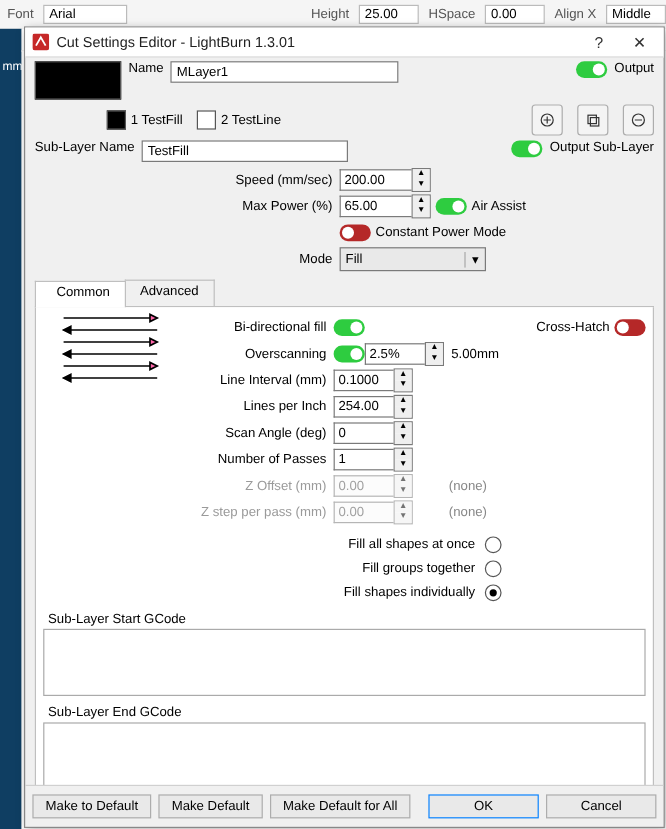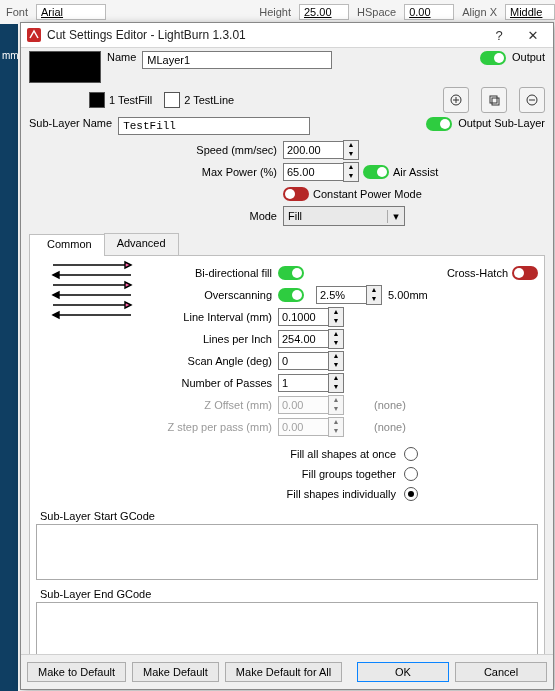--- a/index.html
+++ b/index.html
@@ -1,39 +1,39 @@
 <!DOCTYPE html>
 <html><head>
 <meta charset="utf-8">
 <style>
 html,body{margin:0;padding:0;font-family:"Segoe UI",Tahoma,Arial,sans-serif;font-size:11px;color:#000;background:#e9e9e9;}
 .root{position:relative;width:555px;height:691px;overflow:hidden;background:#e9e9e9;}
 .bg-toolbar{position:absolute;left:0;top:0;right:0;height:24px;background:#f5f5f5;border-bottom:1px solid #d0d0d0;display:flex;align-items:center;gap:8px;padding-left:6px;}
 .bg-toolbar .lab{color:#555;}
-.bg-toolbar .field{background:#fff;border:1px solid #bbb;padding:1px 4px;min-width:60px;display:inline-block;text-decoration:underline;}
+.bg-toolbar .field{background:#fff;border:1px solid #bbb;padding:1px 4px;min-width:60px;display:inline-block;}
 .bg-left{position:absolute;left:0;top:24px;width:18px;bottom:0;background:#0f3e62;}
 .bg-ruler{position:absolute;left:18px;right:0;top:24px;height:18px;background:#fff;border-bottom:1px solid #ccc;}
 .bg-canvas{position:absolute;left:18px;top:42px;right:0;bottom:0;background:#fff;}
 .bg-tag{position:absolute;left:28px;top:34px;width:26px;height:16px;background:#00aaff;color:#fff;font-size:10px;text-align:center;line-height:16px;border-radius:2px;}
 .dialog{position:absolute;left:20px;top:22px;width:532px;height:666px;background:#f0f0f0;border:1px solid #888;box-shadow:2px 2px 8px rgba(0,0,0,.35);}
 .titlebar{height:24px;background:#fff;border-bottom:1px solid #d6d6d6;display:flex;align-items:center;padding:0 6px;gap:6px;}
 .titlebar .icon{width:14px;height:14px;}
 .titlebar .title{flex:1;font-size:12px;color:#222;}
 .titlebar .wbtn{width:28px;height:22px;display:flex;align-items:center;justify-content:center;font-size:13px;color:#333;}
 .body{position:absolute;left:0;right:0;top:24px;bottom:34px;padding:4px 8px 4px 8px;overflow:hidden;}
 .footer{position:absolute;left:0;right:0;bottom:0;height:34px;border-top:1px solid #d0d0d0;display:flex;align-items:center;padding:0 6px;gap:6px;}
 .btn{background:#e9e9e9;border:1px solid #adadad;padding:3px 10px;font-size:11px;min-width:60px;text-align:center;}
 .btn.primary{border:1.5px solid #0a84ff;}
 .spacer{flex:1;}
 .row{display:flex;gap:6px;margin-bottom:4px;}
 .swatch{width:70px;height:30px;background:#000;border:1px solid #555;}
 .namefield{flex:1;min-width:0;}
 .textin{background:#fff;border:1px solid #7a7a7a;padding:2px 4px;font-size:11px;height:18px;box-sizing:border-box;}
 .textin.w-name{width:190px;}
-.textin.w-sub{width:192px;font-family:Liberation Mono, monospace;}
+.textin.w-sub{width:172px;}
 .toggle{width:26px;height:14px;border-radius:7px;position:relative;display:inline-block;}
 .toggle.on{background:#2ecc40;}
 .toggle.off{background:#b52828;}
 .toggle .knob{width:10px;height:10px;background:#fff;border-radius:5px;position:absolute;top:2px;}
 .toggle.on .knob{right:2px;}
 .toggle.off .knob{left:2px;}
 .iconbtn{width:24px;height:24px;border:1px solid #adadad;border-radius:3px;display:flex;align-items:center;justify-content:center;background:#f4f4f4;}
 .sublayers{display:flex;align-items:center;gap:12px;margin:4px 0 4px 60px;}
 .sublayers .chip{display:flex;align-items:center;gap:4px;}
 .sublayers .chipbox{width:14px;height:14px;border:1px solid #555;}
@@ -218,21 +218,21 @@
           <span class="toggle off">
                 <span class="knob"></span>
               </span>
         </span>
       </div>
       <div class="gridrow">
         <span class="lbl">Overscanning</span>
         <span class="toggle on">
               <span class="knob"></span>
             </span>
-        <span class="spin" style="margin-left:12px">
+        <span class="spin" style="margin-left:0">
               <input value="2.5%" style="">
               <span class="arrows">
                 <span>▲</span>
                 <span>▼</span>
               </span>
             </span>
         <span style="margin-left:6px">5.00mm</span>
       </div>
       <div class="gridrow">
         <span class="lbl">Line Interval (mm)</span>

